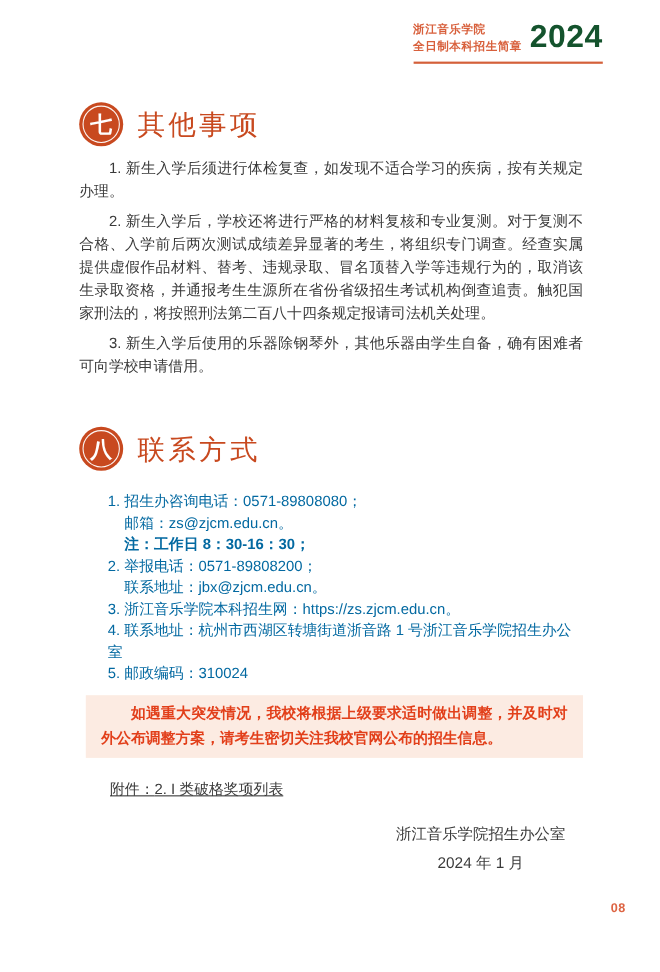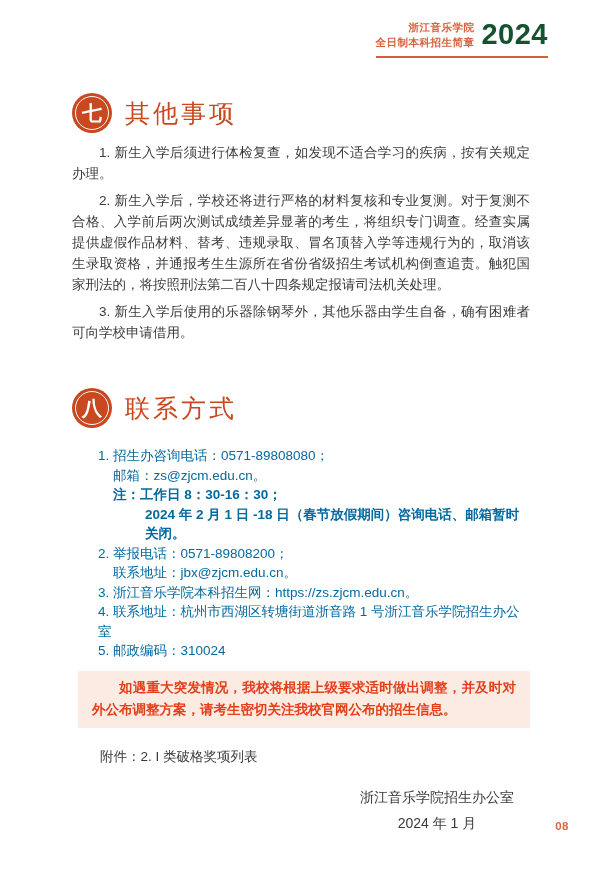--- a/index.html
+++ b/index.html
@@ -15,21 +15,21 @@
     overflow:hidden;
   }
   
   .header {
     position:absolute; top:20px; right:52px; width:172px;
     display:flex; justify-content:flex-end; align-items:center; gap:7px;
     padding-bottom:7px;
     border-bottom:2px solid #d4603a;
   }
   .header-org {
-    text-align:right; color:#d8603c; font-weight:bold;
+    text-align:left; color:#d8603c; font-weight:bold;
     font-size:10.5px; line-height:1.35; letter-spacing:0.5px;
     white-space:nowrap;
   }
   .header-year {
     color:#14532d; font-weight:bold; font-size:29px; line-height:1;
     letter-spacing:0.5px;
   }
   
   .sec-head { display:flex; align-items:center; gap:13px; height:40px; }
   .sec-circle {
@@ -65,21 +65,21 @@
     background:#fcebe2;
     padding:6px 14px 7px 14px;
   }
   .notice p {
     color:#e23f1a; font-weight:bold; font-size:13.5px;
     line-height:22px; text-indent:2em; text-align:justify;
   }
   
   .attachments {
     margin-top:18px; margin-left:28px;
-    display:flex; font-size:13.5px; line-height:22px;
+    display:flex; font-size:13.5px; line-height:22px;text-decoration:underline;
   }
   .attach-label { white-space:nowrap; }
   
   .signature {
     margin-top:16px; margin-left:auto; margin-right:16px;
     width:fit-content; text-align:center;
     font-size:14px; line-height:26px;
   }
   
   .page-num {
@@ -115,21 +115,20 @@
   <div class="sec-head sec-contact">
     <div class="sec-circle">
       <span>八</span>
     </div>
     <div class="sec-title">联系方式</div>
   </div>
   <div class="contact-list">
     <div class="cline">1. 招生办咨询电话：0571-89808080；</div>
     <div class="cline ind1">邮箱：zs@zjcm.edu.cn。</div>
     <div class="cline ind1 bold">注：工作日 8：30-16：30；</div>
-    <div class="cline ind2 bold">2024 年 2 月 1 日 -18 日（春节放假期间）咨询电话、邮箱暂时关闭。</div>
     <div class="cline">2. 举报电话：0571-89808200；</div>
     <div class="cline ind1">联系地址：jbx@zjcm.edu.cn。</div>
     <div class="cline">3. 浙江音乐学院本科招生网：https://zs.zjcm.edu.cn。</div>
     <div class="cline">4. 联系地址：杭州市西湖区转塘街道浙音路 1 号浙江音乐学院招生办公室</div>
     <div class="cline">5. 邮政编码：310024</div>
   </div>
 
   <div class="notice">
     <p>如遇重大突发情况，我校将根据上级要求适时做出调整，并及时对外公布调整方案，请考生密切关注我校官网公布的招生信息。</p>
   </div>

